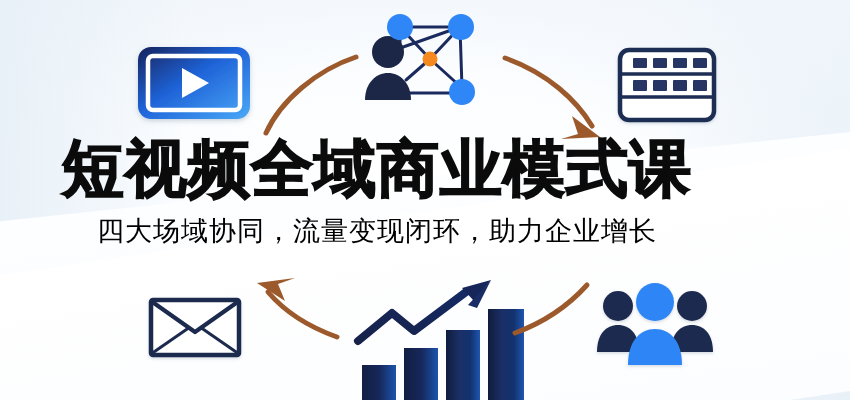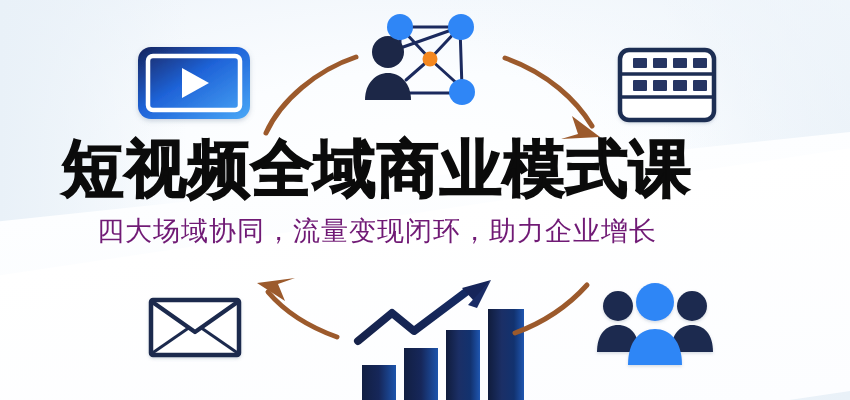--- a/index.html
+++ b/index.html
@@ -87,21 +87,21 @@
     white-space: nowrap;
     font-family: "Liberation Sans", "DejaVu Sans", sans-serif;
     -webkit-text-stroke: 1.6px #0b0b0b;
     text-shadow: 0 0 1px #0b0b0b;
   }
   .subhead {
     margin-top: 8px;
     font-size: 27px;
     line-height: 34px;
     font-weight: 500;
-    color: #701a75;
+    color: #000000;
     letter-spacing: 1px;
     white-space: nowrap;
     font-family: "Liberation Sans", "DejaVu Sans", sans-serif;
   }
 </style>
 </head>
 <body>
 
 <div id="banner">
 

